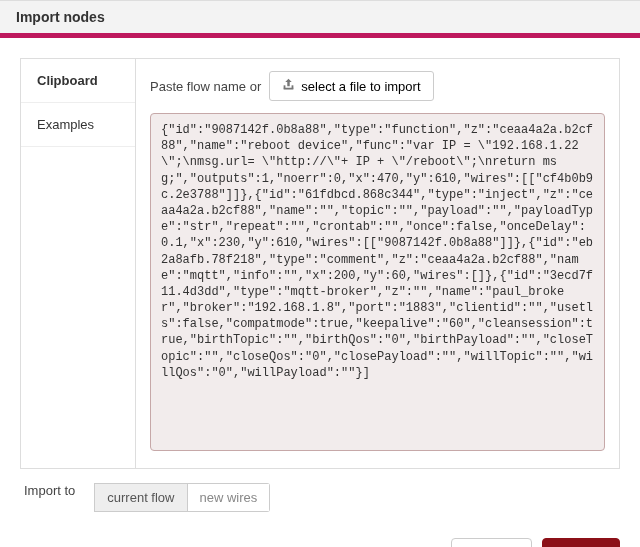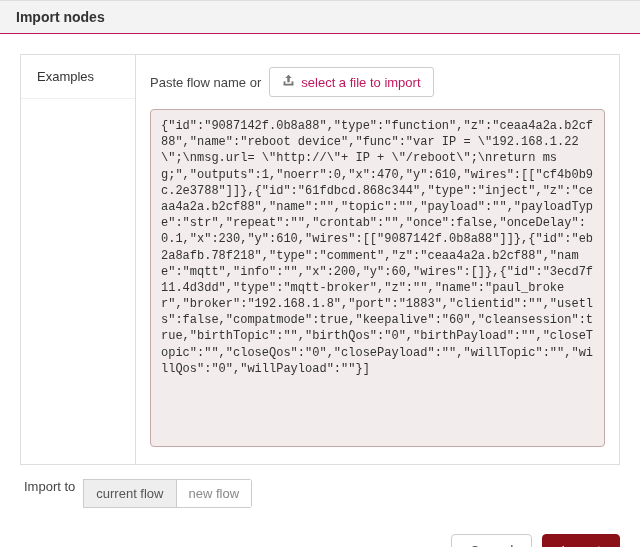--- a/index.html
+++ b/index.html
@@ -13,21 +13,21 @@
     overflow: hidden;
   }
   .dialog {
     position: absolute;
     left: 0; right: 0; top: 0;
     background: #fff;
     border-top: 1px solid #ddd;
   }
   .dialog-header {
     background: #f3f3f3;
-    border-bottom: 1px solid #be185d;
+    border-bottom: 5px solid #be185d;
     padding: 8px 16px;
     font-weight: 700;
     font-size: 14px;
   }
   .dialog-body {
     padding: 20px 20px 0 20px;
   }
   .panel {
     display: flex;
     border: 1px solid #ddd;
@@ -57,21 +57,21 @@
     margin-bottom: 12px;
     font-size: 13px;
     color: #444;
   }
   .file-btn {
     display: inline-flex;
     align-items: center;
     gap: 6px;
     border: 1px solid #ccc;
     background: #fff;
-    color: #be185d;
+    color: #000000;
     padding: 6px 12px;
     border-radius: 3px;
     cursor: pointer;
     font-size: 13px;
   }
   .upload-icon {
     display: inline-block;
   }
   .json-area {
     width: 100%;
@@ -109,21 +109,21 @@
   }
   .toggle-btn {
     border: 1px solid #ccc;
     background: #fff;
     color: #888;
     padding: 6px 12px;
     font-size: 13px;
     cursor: pointer;
     margin-left: -1px;
   }
-  .toggle-btn:first-child { margin-left: 4px; }
+  .toggle-btn:first-child { margin-left: 15px; }
   .toggle-btn.selected {
     background: #eee;
     color: #555;
   }
 
   .dialog-footer {
     display: flex;
     justify-content: flex-end;
     gap: 10px;
     padding: 20px;
@@ -147,20 +147,23 @@
 <body>
 
 <div class="dialog">
 
   <div class="dialog-header">Import nodes</div>
 
   <div class="dialog-body">
     <div class="panel">
 
       <div class="sidebar">
+        <div class="sidebar-item active">
+          <span>Clipboard</span>
+        </div>
         <div class="sidebar-item">
           <span>Examples</span>
         </div>
       </div>
 
       <div class="content">
         <div class="topline">
           <span>Paste flow name or</span>
           <button class="file-btn">
             <span class="upload-icon">
@@ -179,21 +182,21 @@
       </div>
     </div>
 
     <div class="import-to-row">
       <span>Import to</span>
       <div class="toggle-group">
         <button class="toggle-btn selected">
           <span>current flow</span>
         </button>
         <button class="toggle-btn">
-          <span>new flow</span>
+          <span>new wires</span>
         </button>
       </div>
     </div>
   </div>
 
   <div class="dialog-footer">
     <button class="btn">
       <span>Cancel</span>
     </button>
     <button class="btn primary">

